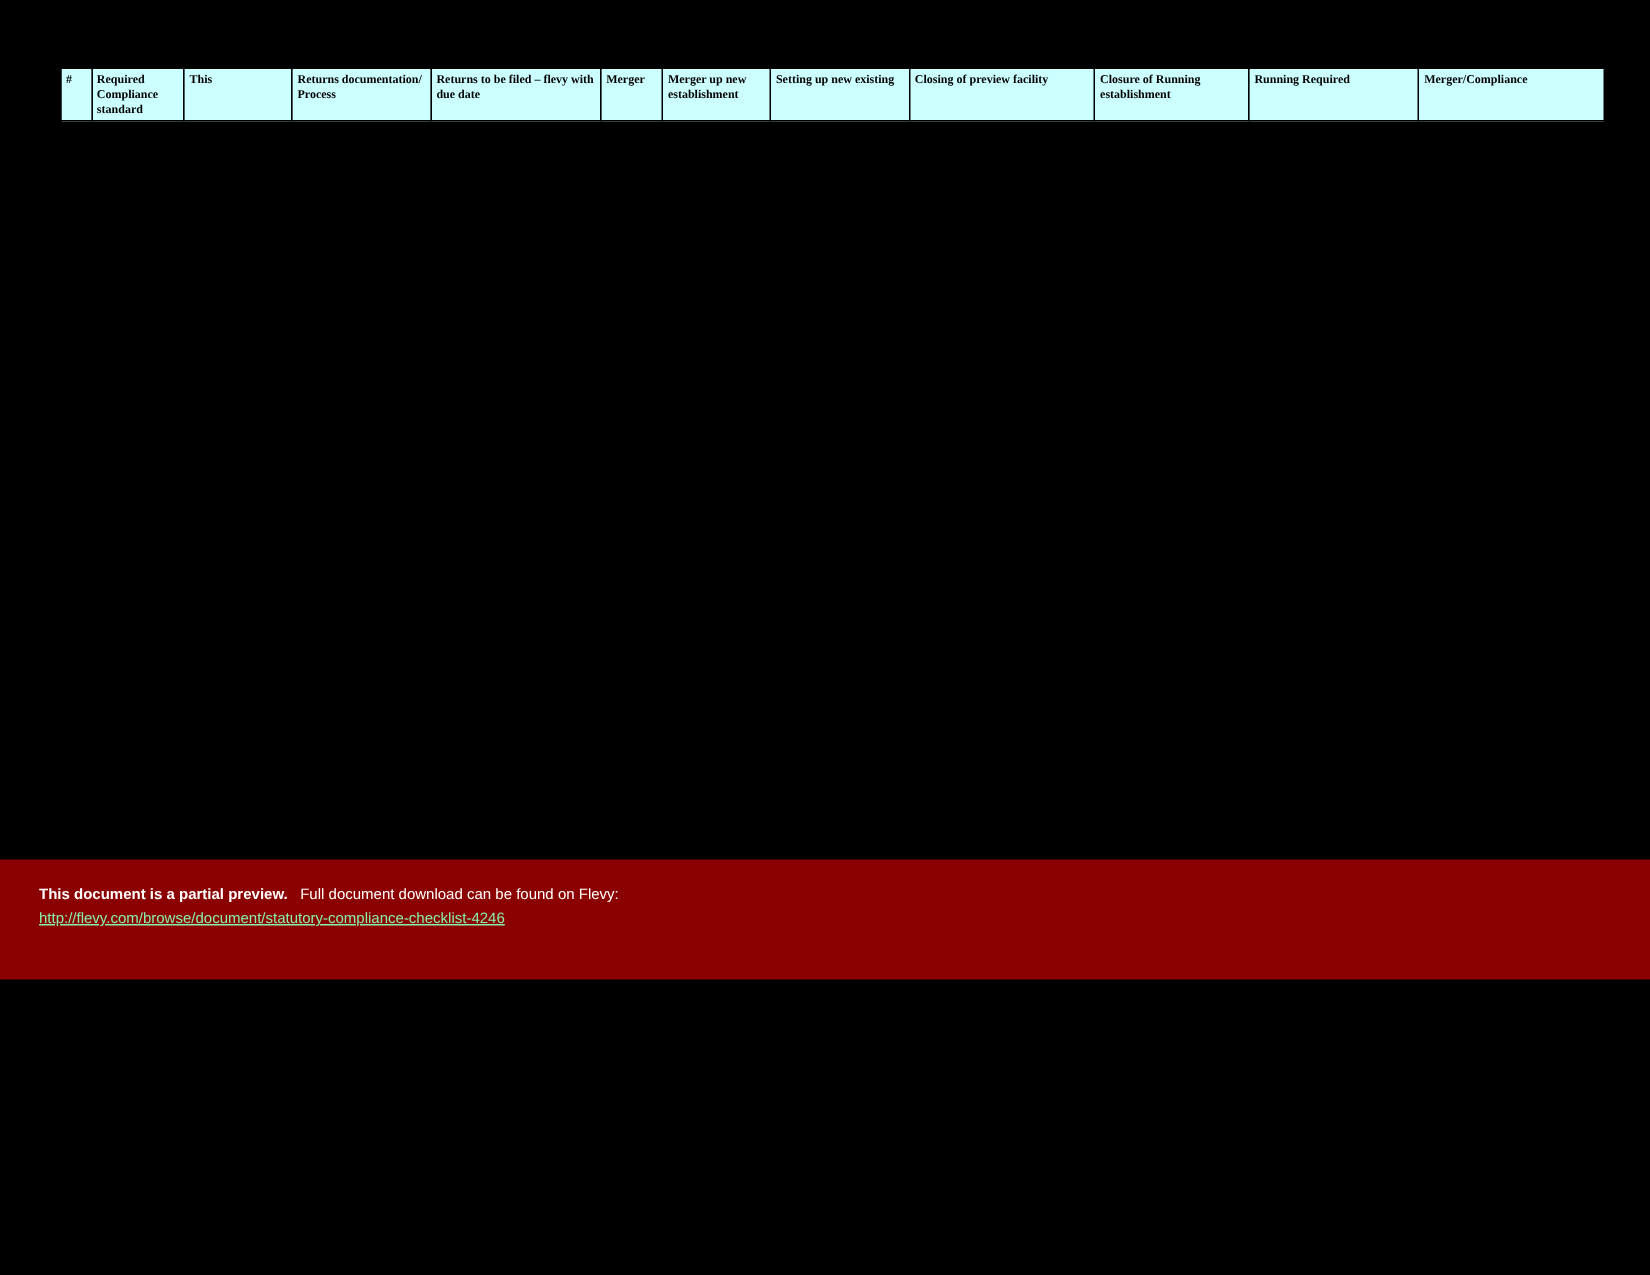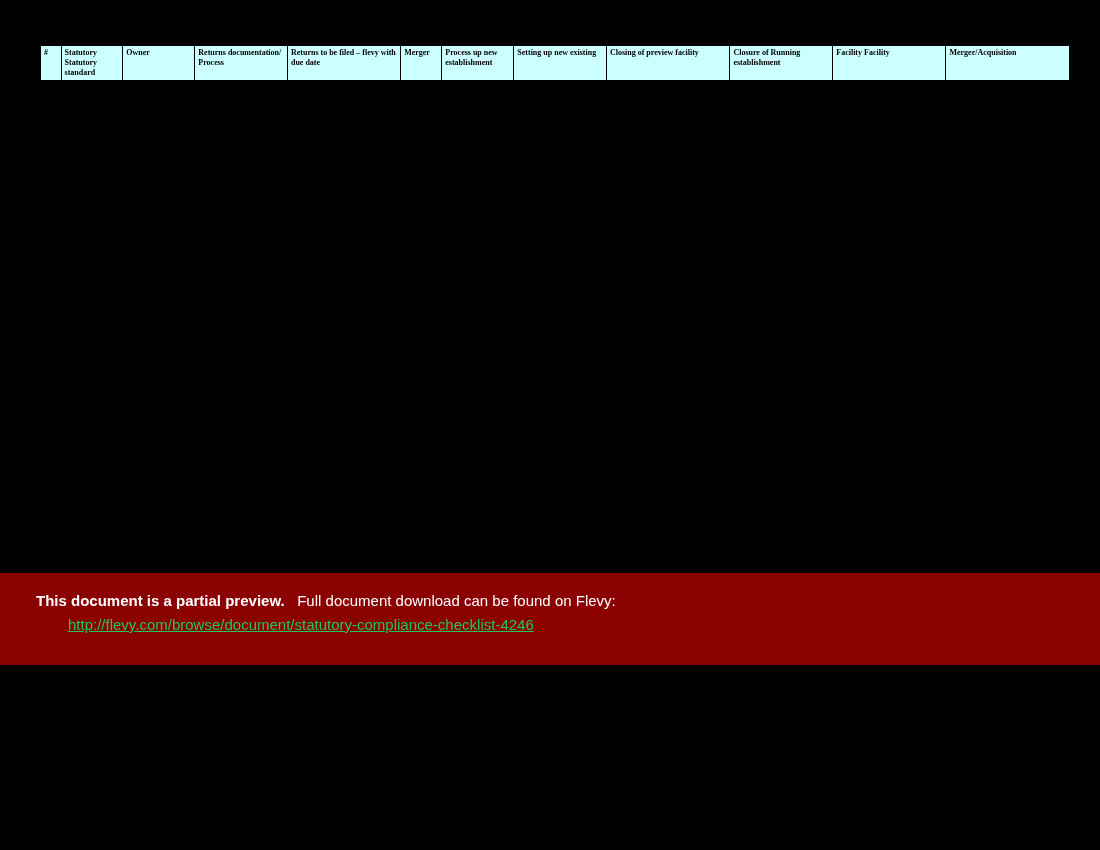--- a/index.html
+++ b/index.html
@@ -31,30 +31,30 @@
       vertical-align: top;
       padding: 2px 3px;
       line-height: 1.25;
       color: #000;
     }
     .banner {
       position: absolute;
       top: 573px;
       left: 0;
       right: 0;
-      height: 92px;
+      height: 80px;
       background: #8b0000;
       color: #fff;
       font-family: Arial, Helvetica, sans-serif;
-      font-size: 15px;
-      padding: 16px 36px;
+      font-size: 10px;
+      padding: 16px 26px;
       line-height: 1.6;
     }
     .banner .lead { font-weight: bold; }
-    .banner a { color: #22c55e; text-decoration: underline; margin-left: 32px; }
+    .banner a { color: #86efac; text-decoration: underline; }
   </style>
 </head>
 <body>
 
 <div class="table-wrap">
   <table>
     <colgroup id="cg">
         <col style="width: 2%;">
         <col style="width: 6%;">
         <col style="width: 7%;">
@@ -64,31 +64,31 @@
         <col style="width: 7%;">
         <col style="width: 9%;">
         <col style="width: 12%;">
         <col style="width: 10%;">
         <col style="width: 11%;">
         <col style="width: 12%;">
       </colgroup>
     <thead>
         <tr id="hdr-row">
           <th>#</th>
-          <th>Statutory Statutory standard</th>
-          <th>Owner</th>
+          <th>Required Compliance standard</th>
+          <th>This</th>
           <th>Returns documentation/ Process</th>
           <th>Returns to be filed – flevy with due date</th>
           <th>Merger</th>
-          <th>Process up new establishment</th>
+          <th>Merger up new establishment</th>
           <th>Setting up new existing</th>
           <th>Closing of preview facility</th>
           <th>Closure of Running establishment</th>
-          <th>Facility Facility</th>
-          <th>Merger/Acquisition</th>
+          <th>Running Required</th>
+          <th>Merger/Compliance</th>
         </tr>
       </thead>
   </table>
 </div>
 
 <div class="banner">
   <span class="lead">This document is a partial preview.</span>
   <span>&nbsp;&nbsp;<span>Full document download can be found on Flevy:</span></span><br>
   <a href="#">http://flevy.com/browse/document/statutory-compliance-checklist-4246</a>
 </div>

